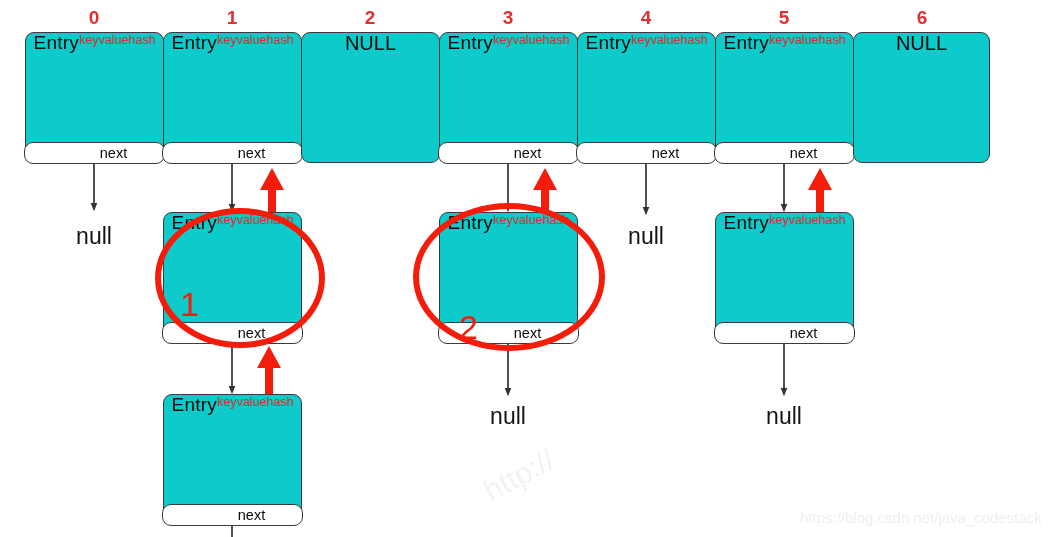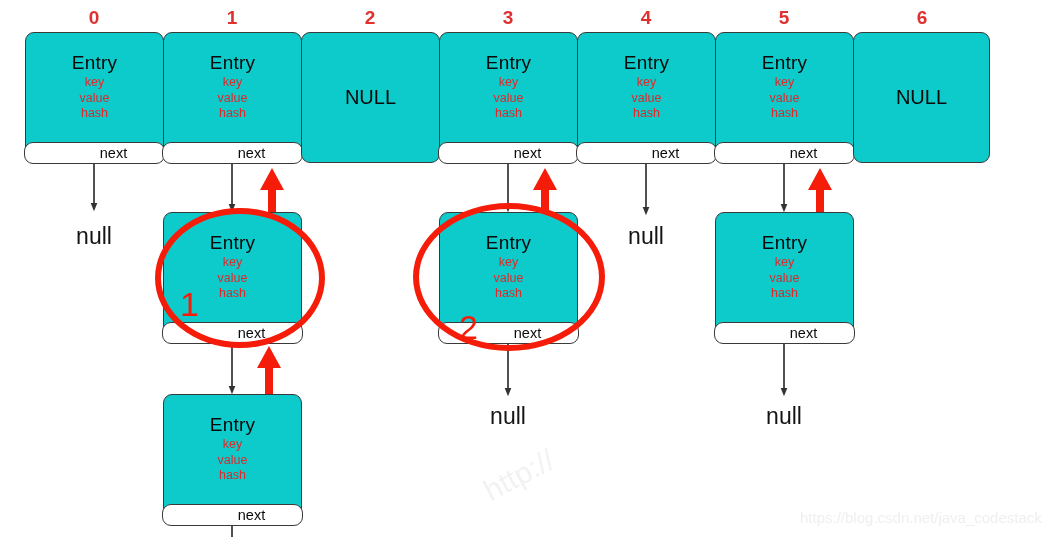--- a/index.html
+++ b/index.html
@@ -44,22 +44,22 @@
     border: 1.6px solid #3a3a3a;
     border-radius: 9px;
     display: flex;
     flex-direction: column;
     justify-content: flex-end;
     align-items: stretch;
   }
   .node-body {
     flex: 1 1 auto;
     display: flex;
-    flex-direction: column;
-    align-items: center;
+    flex-direction: row;
+    align-items: flex-start;
     justify-content: center;
     line-height: 1.06;
   }
   .node-title {
     color: #0a0a0a;
     font-size: 19px;
     font-weight: 400;
     letter-spacing: .2px;
     margin-bottom: 2px;
   }

